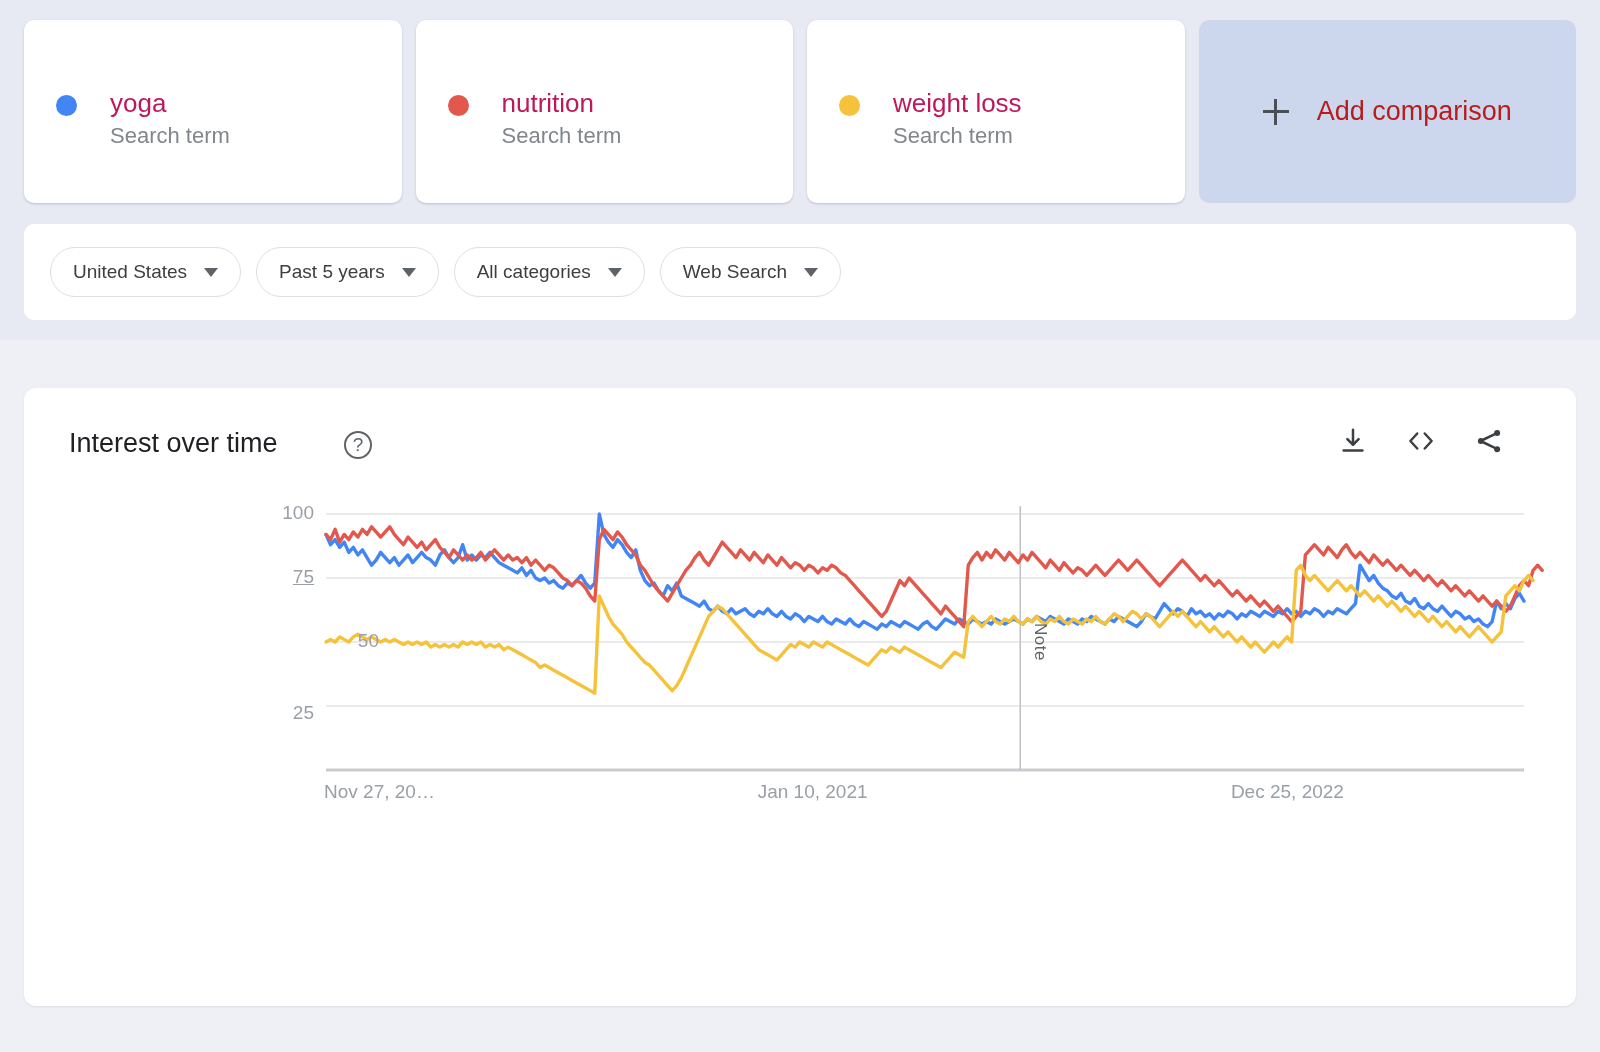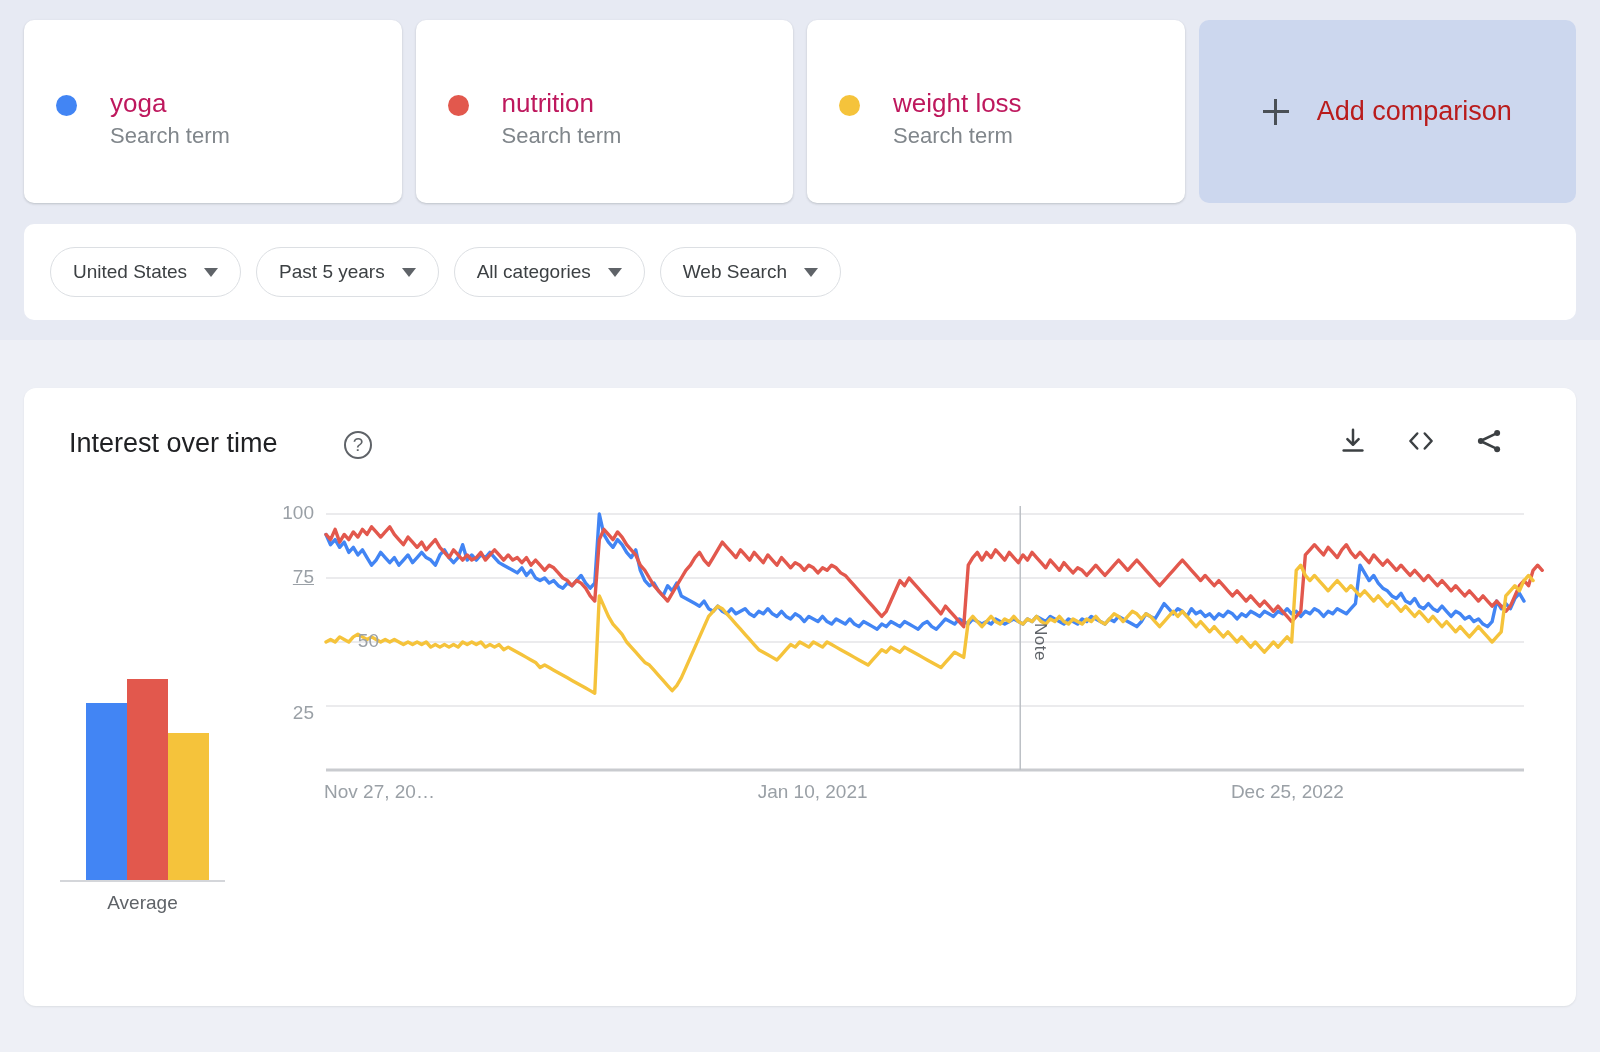--- a/index.html
+++ b/index.html
@@ -363,29 +363,20 @@
           <circle cx="18.5" cy="18.5" r="2.4" fill="currentColor" stroke="none"></circle>
           <path d="M16.3 6.7 7.7 10.8"></path>
             <path d="M7.7 13.2l8.6 4.1"></path>
         </svg>
       </div>
     </div>
   </div>
 
   <div class="chart-area">
 
-    <div class="avg-block">
-      <div class="avg-bars" id="avgBars">
-          <div class="avg-bar" style="height: 176.8px; background: rgb(66, 133, 244);"></div>
-          <div class="avg-bar" style="height: 201.28px; background: rgb(226, 88, 77);"></div>
-          <div class="avg-bar" style="height: 146.88px; background: rgb(245, 195, 59);"></div>
-        </div>
-      <div class="avg-axis"></div>
-      <div class="avg-label">Average</div>
-    </div>
 
     <div class="plot-wrap">
       <svg class="plot-svg" id="plotSvg" width="1302" height="508">
           <line x1="52" x2="1250" y1="208" y2="208" stroke="#e4e5e7" stroke-width="1.5"></line>
           <line x1="52" x2="1250" y1="144" y2="144" stroke="#e4e5e7" stroke-width="1.5"></line>
           <line x1="52" x2="1250" y1="80" y2="80" stroke="#e4e5e7" stroke-width="1.5"></line>
           <line x1="52" x2="1250" y1="16" y2="16" stroke="#e4e5e7" stroke-width="1.5"></line>
           <line x1="52" x2="1250" y1="272" y2="272" stroke="#c9cbcf" stroke-width="3"></line>
           <line x1="746.241" x2="746.241" y1="8" y2="272" stroke="#bdc1c6" stroke-width="1.5"></line>
           <polyline points="52.00,36.48 56.56,46.72 61.11,41.60 65.67,49.28 70.22,44.16 74.78,54.40 79.33,49.28 83.89,56.96 88.44,51.84 93.00,59.52 97.55,67.20 102.11,62.08 106.66,54.40 111.22,59.52 115.77,64.64 120.33,59.52 124.88,67.20 129.44,62.08 133.99,56.96 138.55,64.64 143.10,59.52 147.66,54.40 152.21,59.52 156.77,62.08 161.32,67.20 165.88,56.96 170.43,51.84 174.99,59.52 179.54,64.64 184.10,59.52 188.65,46.72 193.21,62.08 197.76,56.96 202.32,62.08 206.87,56.96 211.43,59.52 215.98,54.40 220.54,59.52 225.10,64.64 229.65,67.20 234.21,69.76 238.76,72.32 243.32,74.88 247.87,69.76 252.43,77.44 256.98,72.32 261.54,80.00 266.09,82.56 270.65,80.00 275.20,85.12 279.76,82.56 284.31,87.68 288.87,90.24 293.42,85.12 297.98,87.68 302.53,82.56 307.09,77.44 311.64,85.12 316.20,90.24 320.75,85.12 325.31,16.00 329.86,36.48 334.42,44.16 338.97,49.28 343.53,41.60 348.08,46.72 352.64,54.40 357.19,59.52 361.75,51.84 366.30,72.32 370.86,82.56 375.41,87.68 379.97,85.12 384.52,92.80 389.08,97.92 393.63,87.68 398.19,92.80 402.75,85.12 407.30,97.92 411.86,100.48 416.41,103.04 420.97,105.60 425.52,108.16 430.08,103.04 434.63,110.72 439.19,113.28 443.74,108.16 448.30,113.28 452.85,115.84 457.41,110.72 461.96,115.84 466.52,113.28 471.07,110.72 475.63,115.84 480.18,118.40 484.74,113.28 489.29,115.84 493.85,110.72 498.40,115.84 502.96,118.40 507.51,113.28 512.07,118.40 516.62,120.96 521.18,115.84 525.73,118.40 530.29,123.52 534.84,118.40 539.40,120.96 543.95,123.52 548.51,118.40 553.06,123.52 557.62,126.08 562.17,120.96 566.73,123.52 571.29,126.08 575.84,120.96 580.40,126.08 584.95,128.64 589.51,123.52 594.06,126.08 598.62,128.64 603.17,131.20 607.73,126.08 612.28,128.64 616.84,123.52 621.39,126.08 625.95,128.64 630.50,123.52 635.06,126.08 639.61,128.64 644.17,131.20 648.72,126.08 653.28,123.52 657.83,128.64 662.39,131.20 666.94,126.08 671.50,120.96 676.05,123.52 680.61,126.08 685.16,120.96 689.72,123.52 694.27,126.08 698.83,120.96 703.38,123.52 707.94,126.08 712.49,123.52 717.05,126.08 721.60,120.96 726.16,123.52 730.71,126.08 735.27,123.52 739.83,120.96 744.38,123.52 748.94,126.08 753.49,120.96 758.05,123.52 762.60,118.40 767.16,120.96 771.71,123.52 776.27,118.40 780.82,120.96 785.38,123.52 789.93,126.08 794.49,120.96 799.04,123.52 803.60,126.08 808.15,120.96 812.71,123.52 817.26,118.40 821.82,120.96 826.37,123.52 830.93,126.08 835.48,120.96 840.04,123.52 844.59,118.40 849.15,120.96 853.70,123.52 858.26,126.08 862.81,128.64 867.37,123.52 871.92,115.84 876.48,118.40 881.03,120.96 885.59,113.28 890.14,105.60 894.70,110.72 899.25,115.84 903.81,110.72 908.37,113.28 912.92,118.40 917.48,110.72 922.03,115.84 926.59,113.28 931.14,118.40 935.70,115.84 940.25,120.96 944.81,115.84 949.36,118.40 953.92,113.28 958.47,115.84 963.03,120.96 967.58,115.84 972.14,118.40 976.69,113.28 981.25,115.84 985.80,118.40 990.36,113.28 994.91,115.84 999.47,118.40 1004.02,113.28 1008.58,115.84 1013.13,110.72 1017.69,115.84 1022.24,113.28 1026.80,118.40 1031.35,113.28 1035.91,115.84 1040.46,110.72 1045.02,113.28 1049.57,118.40 1054.13,113.28 1058.68,115.84 1063.24,110.72 1067.79,113.28 1072.35,115.84 1076.90,110.72 1081.46,105.60 1086.02,67.20 1090.57,74.88 1095.13,82.56 1099.68,77.44 1104.24,85.12 1108.79,90.24 1113.35,92.80 1117.90,97.92 1122.46,100.48 1127.01,95.36 1131.57,103.04 1136.12,105.60 1140.68,100.48 1145.23,108.16 1149.79,110.72 1154.34,105.60 1158.90,110.72 1163.45,113.28 1168.01,108.16 1172.56,113.28 1177.12,118.40 1181.67,113.28 1186.23,115.84 1190.78,120.96 1195.34,118.40 1199.89,123.52 1204.45,120.96 1209.00,126.08 1213.56,128.64 1218.11,123.52 1222.67,103.04 1227.22,110.72 1231.78,105.60 1236.33,110.72 1240.89,100.48 1245.44,95.36 1250.00,103.04" fill="none" stroke="#4285F4" stroke-width="3.4" stroke-linejoin="round" stroke-linecap="round"></polyline>

